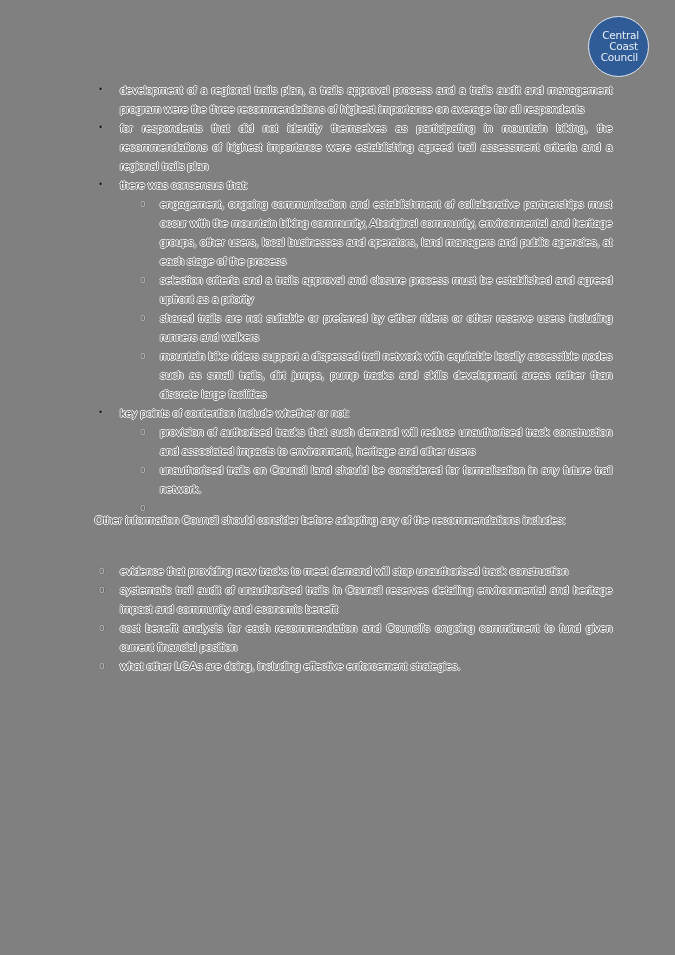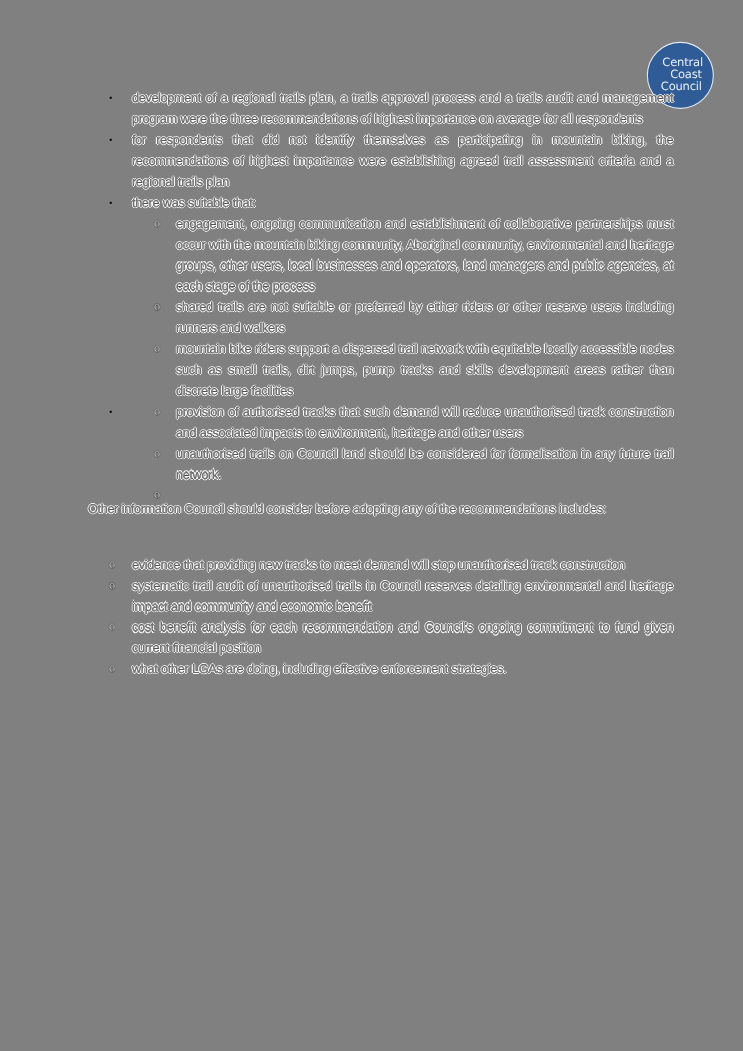--- a/index.html
+++ b/index.html
@@ -10,21 +10,21 @@
       width: 675px;
       height: 955px;
       background: #808080;
       position: relative;
       overflow: hidden;
       font-family: "Liberation Sans", "DejaVu Sans", sans-serif;
     }
     .logo {
       position: absolute;
       left: 588px;
-      top: 38px;
+      top: 16px;
       width: 61px;
       height: 61px;
       border-radius: 50%;
       background: #2f5b96;
       border: 1px solid #dfe6ef;
       box-sizing: border-box;
       display: flex;
       flex-direction: column;
       align-items: flex-end;
       justify-content: center;
@@ -77,21 +77,21 @@
       line-height: 19px;
       text-shadow: 0 0 1px #fff;
     }
     .l1 > .bullet { left: -21px; }
     .l2 > .bullet { left: -20px; font-size: 10px; color:#eee; text-shadow: 0 0 1px #333; }
     .l1b > .bullet { left: -21px; font-size: 10px; color:#eee; text-shadow: 0 0 1px #333; }
     .para {
       margin-left: 80px;
       width: 500px;
       margin-top: 12px;
-      text-align: left;
+      text-align: center;
     }
     .spacer { height: 20px; }
   </style>
 </head>
 <body>
 
 <div class="logo">
   <span>Central</span>
   <span>Coast</span>
   <span>Council</span>
@@ -102,43 +102,45 @@
     <li class="l1 txt">
       <span class="bullet">•</span>
       <span>development of a regional trails plan, a trails approval process and a trails audit and management program were the three recommendations of highest importance on average for all respondents</span>
     </li>
     <li class="l1 txt">
       <span class="bullet">•</span>
       <span>for respondents that did not identify themselves as participating in mountain biking, the recommendations of highest importance were establishing agreed trail assessment criteria and a regional trails plan</span>
     </li>
     <li class="l1 txt">
       <span class="bullet">•</span>
-      <span>there was suitable that:</span>
+      <span>there was consensus that:</span>
     </li>
   </ul>
   <ul>
     <li class="l2 txt">
       <span class="bullet">o</span>
       <span>engagement, ongoing communication and establishment of collaborative partnerships must occur with the mountain biking community, Aboriginal community, environmental and heritage groups, other users, local businesses and operators, land managers and public agencies, at each stage of the process</span>
     </li>
     <li class="l2 txt">
       <span class="bullet">o</span>
+      <span>selection criteria and a trails approval and closure process must be established and agreed upfront as a priority</span>
     </li>
     <li class="l2 txt">
       <span class="bullet">o</span>
       <span>shared trails are not suitable or preferred by either riders or other reserve users including runners and walkers</span>
     </li>
     <li class="l2 txt">
       <span class="bullet">o</span>
       <span>mountain bike riders support a dispersed trail network with equitable locally accessible nodes such as small trails, dirt jumps, pump tracks and skills development areas rather than discrete large facilities</span>
     </li>
   </ul>
   <ul>
     <li class="l1 txt">
       <span class="bullet">•</span>
+      <span>key points of contention include whether or not:</span>
     </li>
   </ul>
   <ul>
     <li class="l2 txt">
       <span class="bullet">o</span>
       <span>provision of authorised tracks that such demand will reduce unauthorised track construction and associated impacts to environment, heritage and other users</span>
     </li>
     <li class="l2 txt">
       <span class="bullet">o</span>
       <span>unauthorised trails on Council land should be considered for formalisation in any future trail network.</span>

